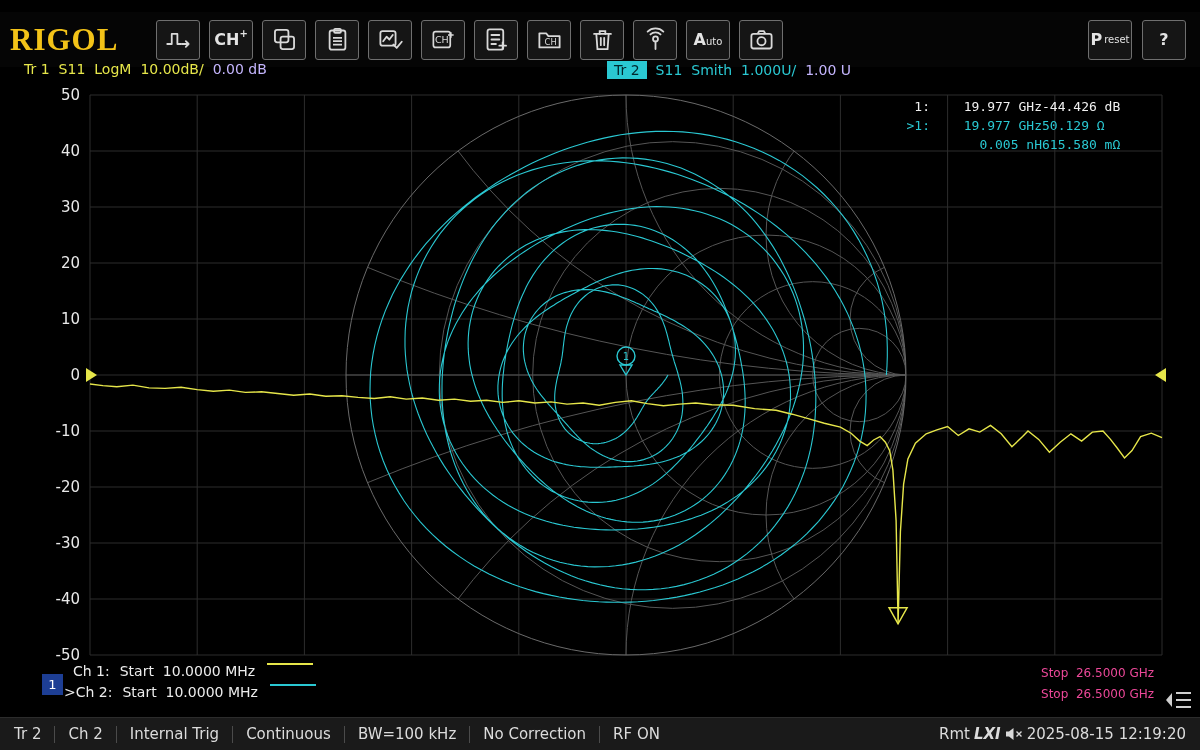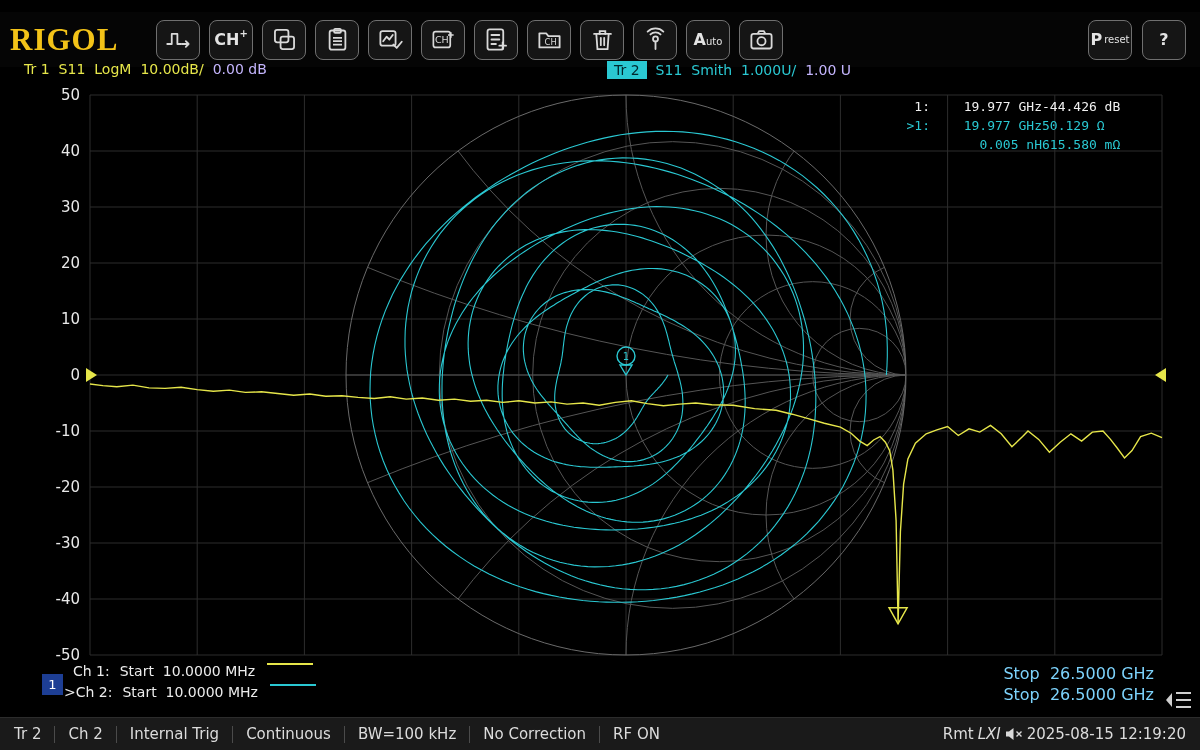--- a/index.html
+++ b/index.html
@@ -7,21 +7,21 @@
   .screen{position:relative;width:1200px;height:750px;background:#000;overflow:hidden;
           font-family:"DejaVu Sans","Liberation Sans",sans-serif;color:#ddd}
 
   
   .toolbar{position:absolute;left:0;top:12px;width:100%;height:55px;background:#050505;
            display:flex;align-items:center;padding:0 10px}
   .logo{width:146px;font-family:"Liberation Serif",serif;font-weight:bold;font-size:31px;
         color:#f3c318;letter-spacing:1px}
   .tb-group{display:flex;gap:9px}
   .tb-right{margin-left:auto;display:flex;gap:10px;padding-right:4px}
-  .tb-btn{width:44px;height:40px;border:1px solid #6f6f6f;border-radius:8px;background:#151515;
+  .tb-btn{width:44px;height:40px;border:1px solid #6f6f6f;border-radius:3px;background:#151515;
           display:flex;align-items:center;justify-content:center;color:#e3e3e3;cursor:pointer}
   .tb-btn svg{width:27px;height:27px}
   .btn-main{font-size:16px;font-weight:bold}
   .btn-sup{font-size:10px;font-weight:bold;transform:translateY(-6px)}
   .btn-sub{font-size:10px;transform:translateY(2px)}
   .btn-stack{display:flex;flex-direction:row;font-size:10px;line-height:9px;margin-left:2px;text-align:left}
 
   
   .trace-row{position:absolute;top:61px;left:0;width:100%;height:22px;font-size:14px}
   .tr1{position:absolute;left:24px;display:flex;gap:9px;color:#e6e64a;white-space:pre}
@@ -42,32 +42,32 @@
   .row-cyan{color:#2ac8d2}
 
   
   .ch-badge{position:absolute;left:42px;top:674px;width:21px;height:21px;background:#1d3e94;
             color:#fff;font-size:13px;display:flex;align-items:center;justify-content:center;cursor:pointer}
   .ch-rows{position:absolute;left:64px;top:663px;font-size:14px;color:#ececec}
   .ch-row{height:21px;display:flex;align-items:flex-start;white-space:pre;cursor:pointer}
   .ch-row.indent{padding-left:9px}
   .ch-start{margin-left:10px}
   .swatch{display:inline-block;width:46px;height:2px;margin-left:12px}
-  .ch-stops{position:absolute;right:46px;top:663px;text-align:right;font-size:16px;color:#7dd3fc}
+  .ch-stops{position:absolute;right:46px;top:663px;text-align:right;font-size:12px;color:#ec4899}
   .ch-stops div{height:21px;line-height:21px;white-space:pre}
   .menu-handle{position:absolute;right:6px;top:688px;width:30px;height:24px;cursor:pointer}
 
   
   .status-bar{position:absolute;left:0;bottom:0;width:100%;height:33px;background:#1a1a1a;
               border-top:1px solid #2c2c2c;display:flex;align-items:center;
               padding:0 14px;font-size:15px;color:#dcdcdc}
   .sb-item{white-space:pre;cursor:pointer}
   .sb-div{width:1px;height:17px;background:#4b4b4b;margin:0 13px}
   .sb-right{margin-left:auto;display:flex;align-items:center;gap:4px}
-  .lxi{font-weight:normal;font-style:italic}
+  .lxi{font-weight:bold;font-style:italic}
 </style>
 </head>
 <body>
 
 <div class="screen">
 
   <header class="toolbar">
     <div class="logo">RIGOL</div>
     <div class="tb-group" id="tb-group">
         <div class="tb-btn">

